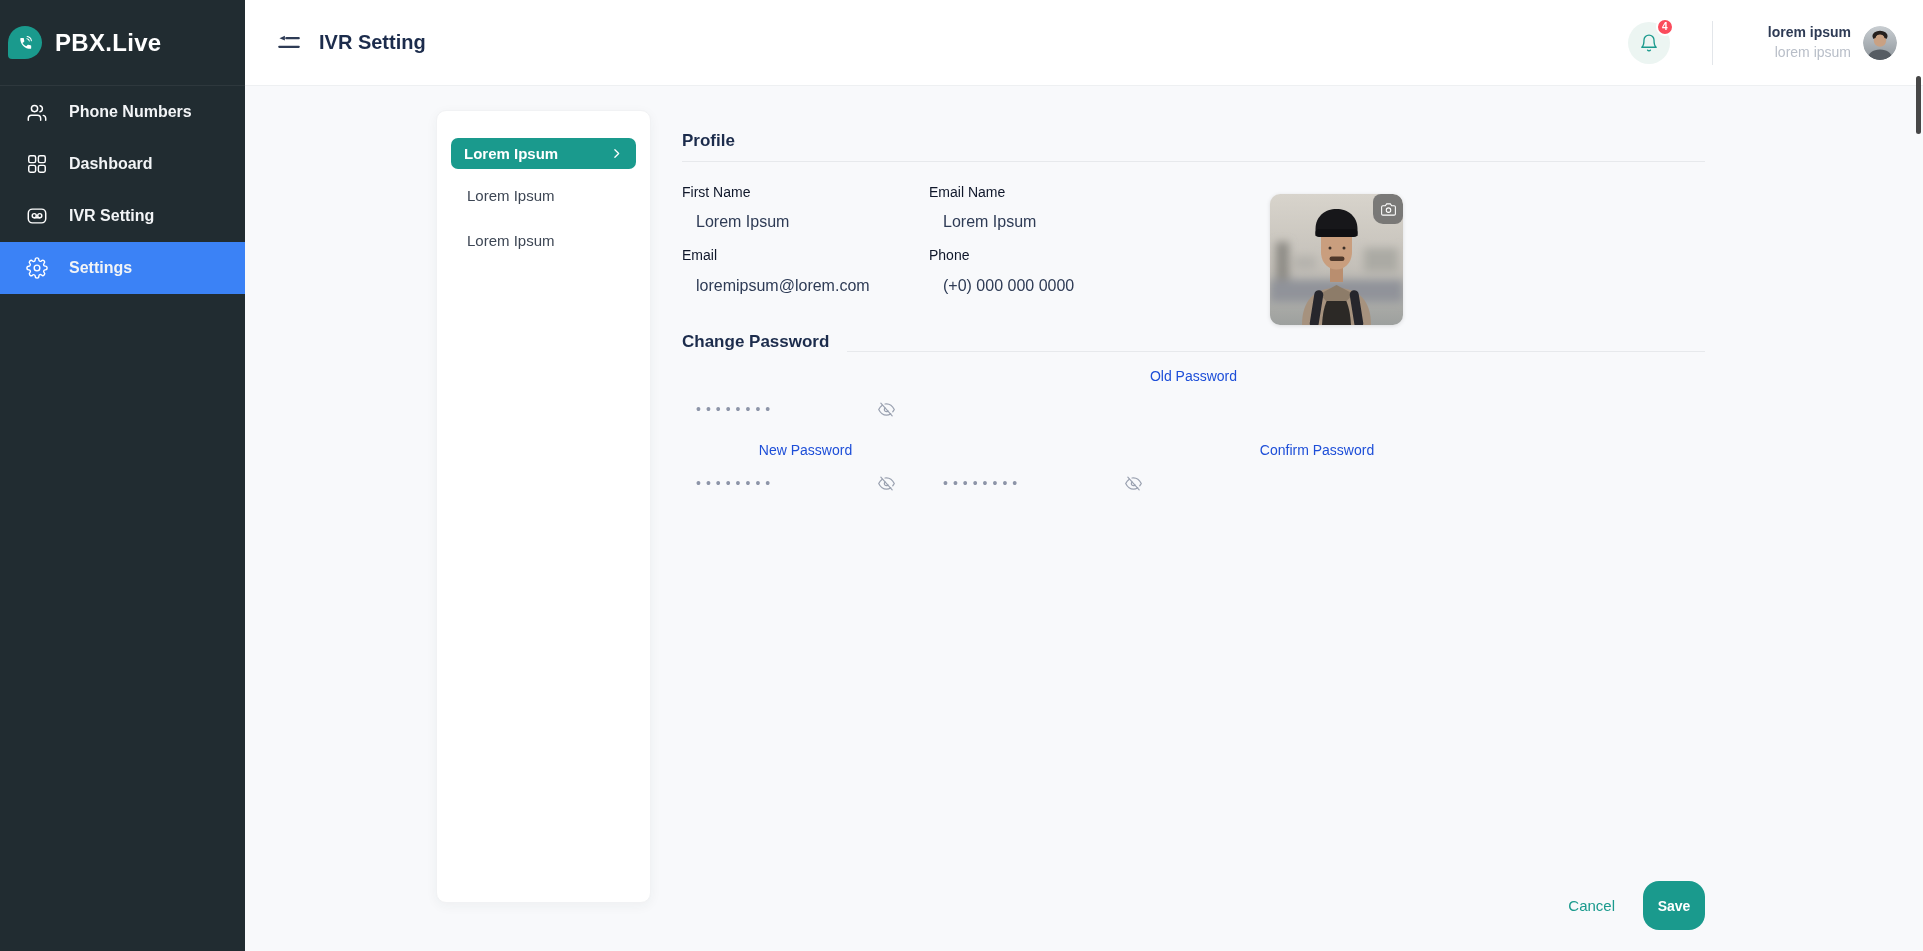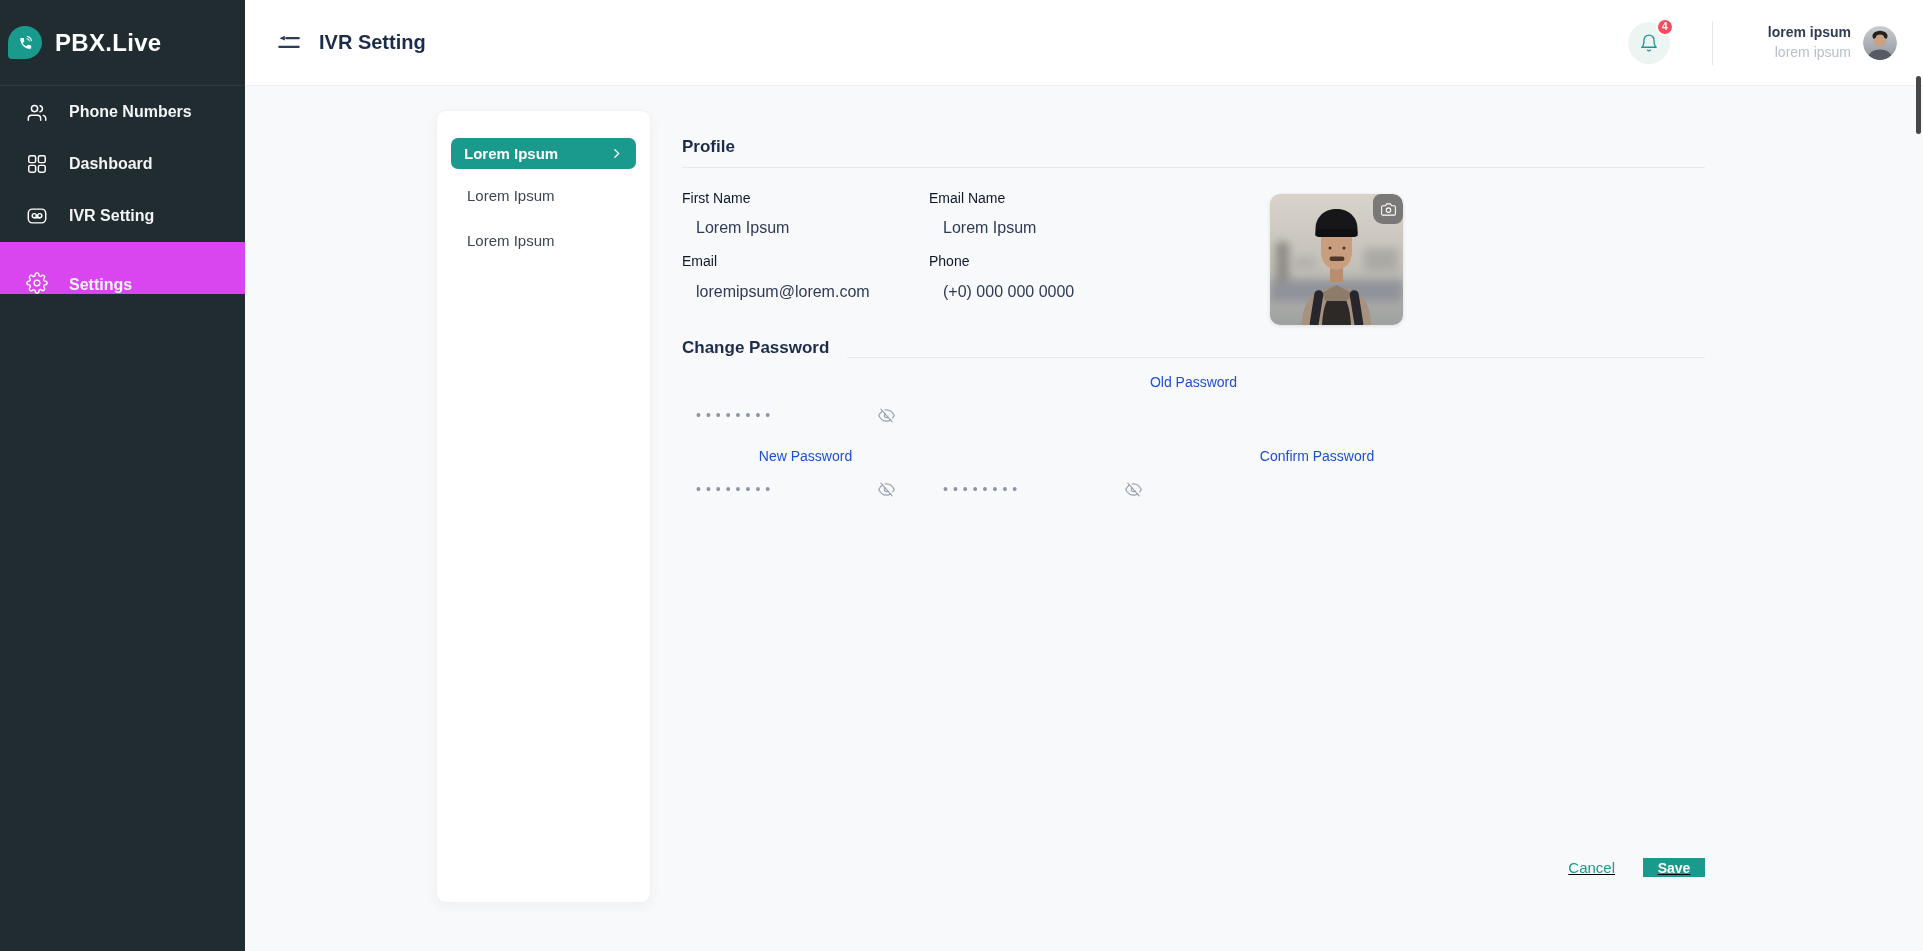--- a/index.html
+++ b/index.html
@@ -10,21 +10,21 @@
   
   .sidebar { width:245px; flex-shrink:0; background:#212c31; color:#fff; }
   .logo-row { display:flex; align-items:center; gap:13px; height:86px; padding-left:8px;
               border-bottom:1px solid rgba(255,255,255,0.06); }
   .logo-mark { width:34px; height:33px; background:#1a9a8d; border-radius:50% 50% 50% 12%;
                display:flex; align-items:center; justify-content:center; }
   .logo-text { font-size:24px; font-weight:700; letter-spacing:.3px; }
   .nav-item { display:flex; align-items:center; gap:21px; height:52px; padding-left:26px;
               font-size:16px; font-weight:600; color:#f2f4f6; cursor:pointer; }
   .nav-item .nicon { width:22px; height:22px; display:flex; align-items:center; justify-content:center; }
-  .nav-item.active { background:#d946ef;align-items:flex-end; }
+  .nav-item.active { background:#3b82f6; }
 
   
   .main { flex:1; display:flex; flex-direction:column; min-width:0; }
   .topbar { height:86px; flex-shrink:0; background:#fff; display:flex; align-items:center;
             padding:0 26px 0 31px; border-bottom:1px solid #eef0f2; }
   .collapse-btn { width:26px; height:26px; cursor:pointer; display:flex; align-items:center; }
   .page-title { font-size:20px; font-weight:700; color:#1c2c4c; margin-left:17px; }
   .top-right { margin-left:auto; display:flex; align-items:center; }
   .bell-wrap { position:relative; width:42px; height:42px; border-radius:50%; background:#ecf5f2;
                display:flex; align-items:center; justify-content:center; cursor:pointer; }
@@ -43,21 +43,21 @@
   .subnav-card { position:absolute; left:191px; top:24px; width:215px; height:793px;
                  background:#fff; border:1px solid #f1f2f4; border-radius:10px;
                  box-shadow:0 3px 12px rgba(40,50,60,.05); padding-top:27px; }
   .pill { margin:0 14px; height:31px; border-radius:7px; background:#1a9a8d; color:#fff;
           display:flex; align-items:center; justify-content:space-between; padding:0 13px;
           font-size:15px; font-weight:600; cursor:pointer; }
   .subnav-item { margin-top:8px; padding:10px 30px; font-size:15px; color:#3d4654; cursor:pointer; }
 
   .form-area { position:absolute; left:437px; top:24px; width:1023px; }
   .section-h { font-size:17px; font-weight:700; color:#1c2c4c; }
-  .profile-h { margin-top:27px; }
+  .profile-h { margin-top:21px; }
   .rule { border:none; border-top:1px solid #e7e9ec; height:0; margin-top:10px; }
 
   .flabel { font-size:14px; color:#0f172a; }
   .fvalue { font-size:16px; color:#2e3b55; padding-left:14px; cursor:text; }
   .grid2 { display:grid; grid-template-columns:247px auto; align-items:start; }
   .mt-label1 { margin-top:22px; }  .mt-value1 { margin-top:13px; }
   .mt-label2 { margin-top:16px; }  .mt-value2 { margin-top:14px; }
 
   .photo { position:absolute; left:588px; top:84px; width:133px; height:131px;
            border-radius:10px; overflow:hidden; box-shadow:0 1px 4px rgba(0,0,0,.12); }
@@ -66,24 +66,24 @@
 
   .pw-h-row { display:flex; align-items:flex-end; gap:18px; margin-top:37px; }
   .pw-h-row .hline { flex:1; border-top:1px solid #e7e9ec; height:0; }
   .pw-label { font-size:14px; color:#1d4ed8;text-align:center; }
   .pw-field { position:relative; width:247px; margin-top:16px; height:20px; cursor:text; }
   .pw-dots { padding-left:14px; font-size:14px; letter-spacing:5px; color:#8d95a8; }
   .eye { position:absolute; left:196px; top:1px; cursor:pointer; }
   .mt-old { margin-top:16px; }
   .mt-row2 { margin-top:22px; }
 
-  .actions { position:absolute; right:218px; top:772px; display:flex; align-items:center; gap:28px;text-decoration:underline; }
+  .actions { position:absolute; right:218px; top:795px; display:flex; align-items:center; gap:28px; }
   .cancel-link { font-size:15px; color:#1a9a8d; background:none; border:none; cursor:pointer;
                  font-family:inherit; }
-  .save-btn { width:62px; height:19px; background:#1a9a8d; color:#fff; border:none; border-radius:0;
+  .save-btn { width:62px; height:49px; background:#1a9a8d; color:#fff; border:none; border-radius:16px;
               font-size:14px; font-weight:600; cursor:pointer; font-family:inherit; }
 
   .scroll-thumb { position:absolute; left:1916px; top:76px; width:5px; height:58px;
                   background:#474747; border-radius:3px; cursor:grab; }
   svg { display:block; }
 </style>
 </head>
 <body>
 
 <div class="app">

